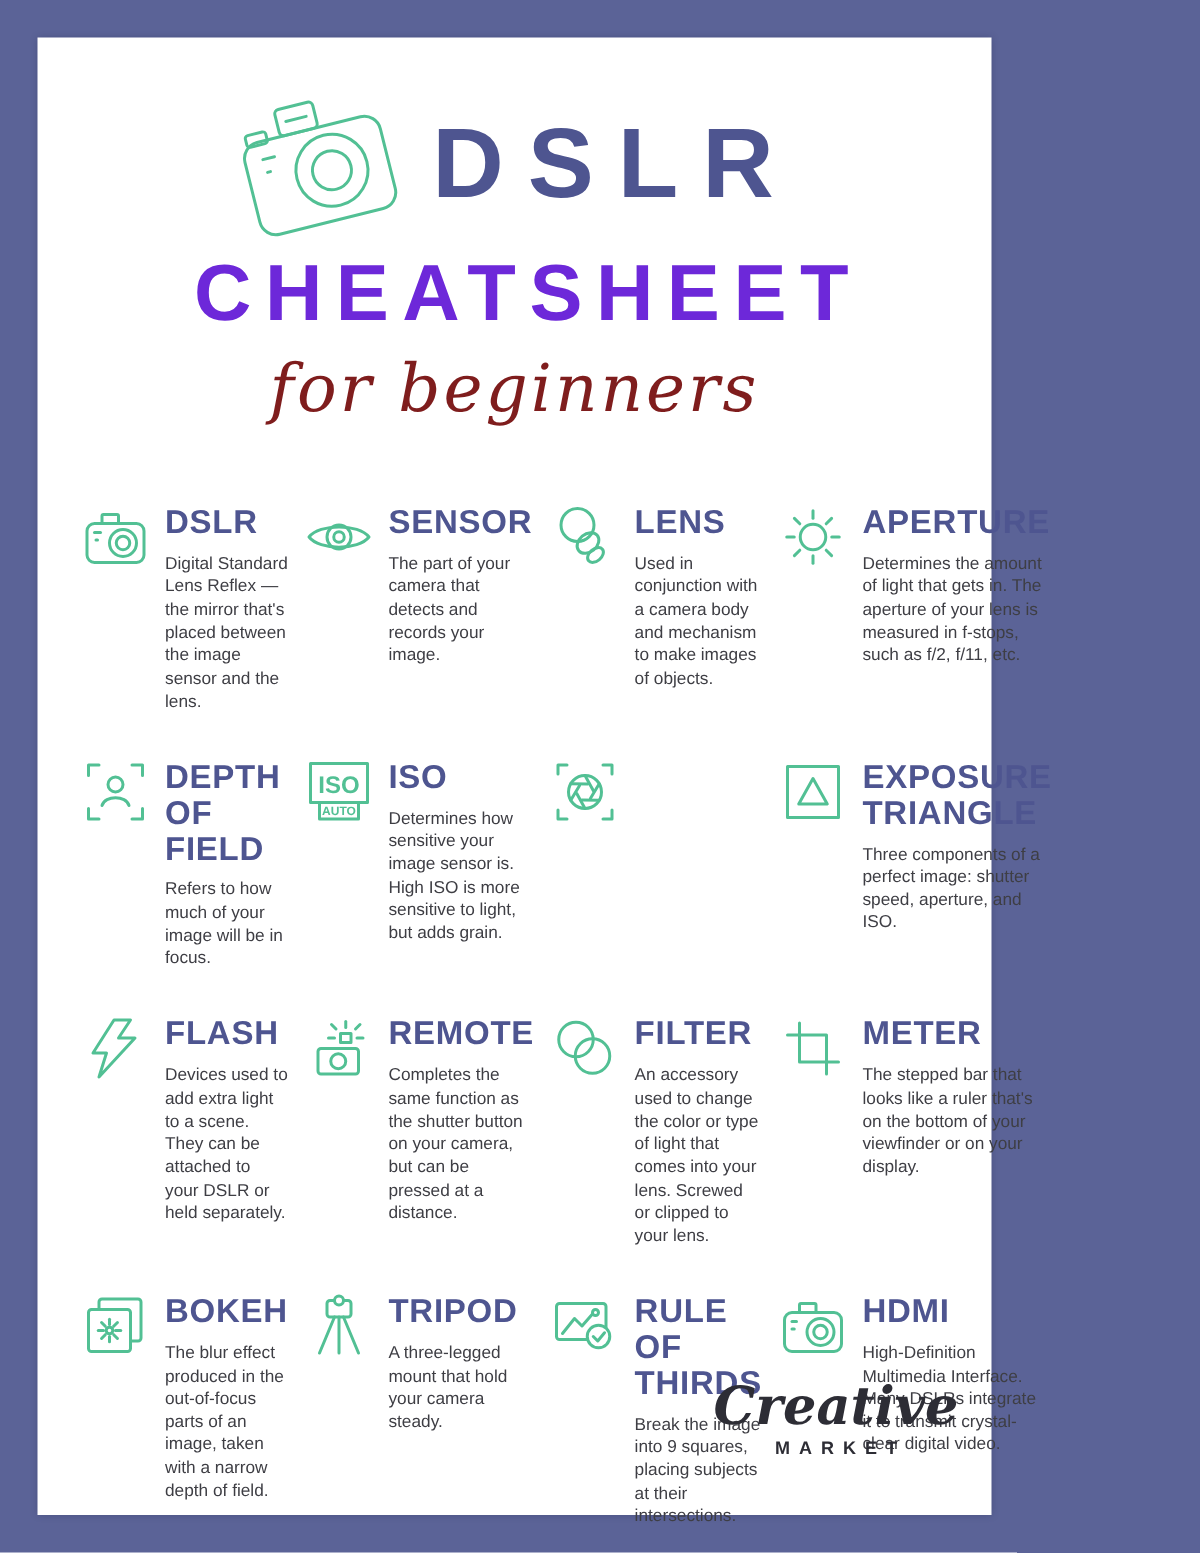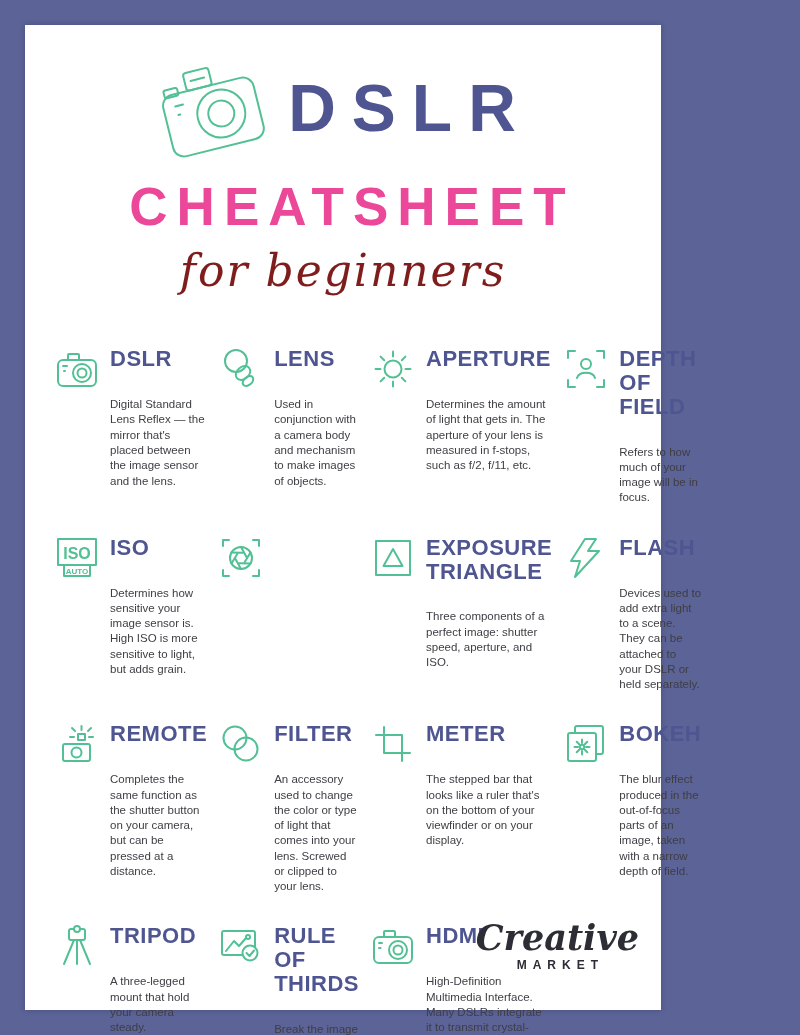--- a/index.html
+++ b/index.html
@@ -22,22 +22,22 @@
   .title-row {
     display:flex; align-items:center; justify-content:center;
     gap:12px; margin-top:28px; height:110px;
   }
   .camera-logo { width:122px; height:110px; }
   .main-title {
     font-size:66px; font-weight:bold; color:#4e5590;
     letter-spacing:16px; line-height:1;
   }
   .sub-title {
-    font-size:53px; font-weight:bold; color:#ec4899;
-    letter-spacing:9px; margin-top:17px; line-height:1;padding-left:18px;
+    font-size:53px; font-weight:bold; color:#6d28d9;
+    letter-spacing:9px; margin-top:6px; line-height:1;padding-left:18px;
   }
   .tagline {
     font-family:"DejaVu Serif", serif; font-style:italic;
     font-size:44px; color:#7f1d1d; margin-top:14px; line-height:1.1;
     letter-spacing:2px;
   }
   
   .grid {
     margin:52px 28px 0 30px;
     display:grid;
@@ -51,21 +51,21 @@
   .cell-icon svg { width:44px; height:44px; display:block; }
   .ic { stroke:#52c094; stroke-width:2; fill:none; stroke-linecap:round; stroke-linejoin:round; }
   .ic-fill { fill:#ffffff; }
   .ic-text { fill:#52c094; stroke:none; font-family:"Liberation Sans", sans-serif; font-weight:bold; }
   .term-title {
     font-size:22px; font-weight:bold; color:#4e5590;
     letter-spacing:0.5px; line-height:1.08;
   }
   .term-desc {
     font-size:11.5px; color:#3e3e44; line-height:1.33;
-    margin-top:26px; max-width:122px;
+    margin-top:9px; max-width:122px;
   }
   
   .footer-logo {
     position:absolute; right:22px; bottom:38px; text-align:center;
   }
   .logo-script {
     font-family:"DejaVu Serif", serif; font-style:italic; font-weight:bold;
     font-size:35px; color:#2d2d35; line-height:1;text-align:right;
   }
   .logo-caps {
@@ -112,20 +112,35 @@
               <line x1="9" y1="24" x2="10" y2="24"></line>
         </g>
           </svg>
       </div>
       <div class="cell-text">
         <div class="term-title">DSLR</div>
         <div class="term-desc">Digital Standard Lens Reflex — the mirror that's placed between the image sensor and the lens.</div>
       </div>
     </div>
 
+    <div class="cell">
+      <div class="cell-icon">
+        <svg viewBox="0 0 44 44">
+            <g class="ic">
+          <path d="M2 22 C 9 13, 35 13, 42 22 C 35 31, 9 31, 2 22 Z"></path>
+          <circle cx="22" cy="22" r="8"></circle>
+              <circle cx="22" cy="22" r="3.5"></circle>
+        </g>
+          </svg>
+      </div>
+      <div class="cell-text">
+        <div class="term-title">SENSOR</div>
+        <div class="term-desc">The part of your camera that detects and records your image.</div>
+      </div>
+    </div>
 
     <div class="cell">
       <div class="cell-icon">
         <svg viewBox="0 0 44 44">
             <g class="ic">
           <circle cx="17" cy="14" r="11"></circle>
           <ellipse cx="24" cy="26" rx="8" ry="6" transform="rotate(-40 24 26)"></ellipse>
           <ellipse cx="29" cy="34" rx="6" ry="4" transform="rotate(-40 29 34)"></ellipse>
         </g>
           </svg>

